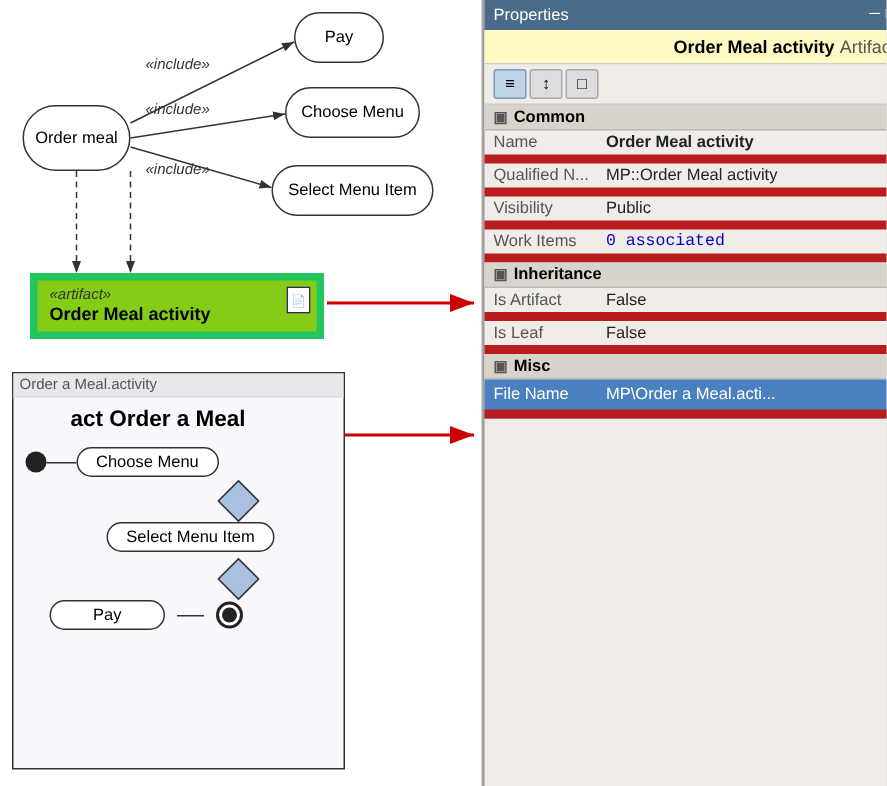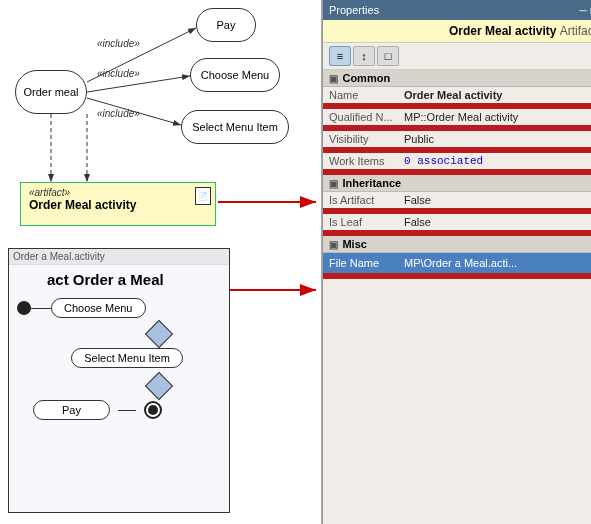--- a/index.html
+++ b/index.html
@@ -175,22 +175,22 @@
     .arrow-label {
       position: absolute;
       font-size: 10px;
       font-style: italic;
       color: #333;
     }
 
     
     .artifact-box {
       position: absolute;
-      border: 1px solid #22c55e;
-      background: #fef9c3;
+      border: 5px solid #22c55e;
+      background: #84cc16;
       padding: 4px 8px;
     }
 
     .artifact-label {
       font-size: 10px;
       font-style: italic;
       color: #333;
     }
 
     .artifact-name {

